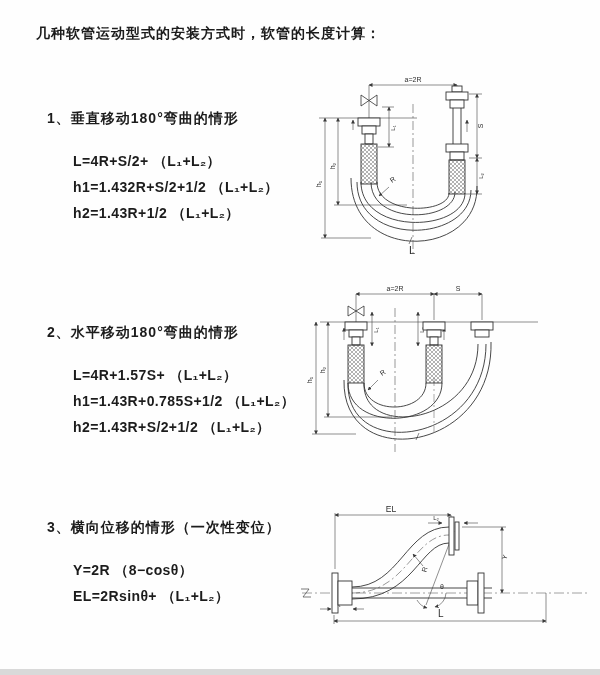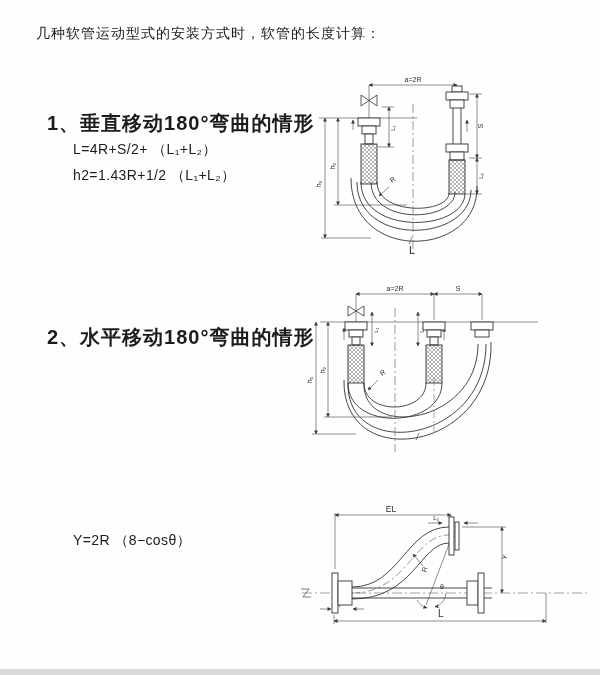--- a/index.html
+++ b/index.html
@@ -1,23 +1,23 @@
 <!DOCTYPE html>
 <html><head>
 <meta charset="utf-8">
 <style>
   html,body{margin:0;padding:0;background:#ffffff;}
   .page{
     position:relative;width:600px;height:675px;background:#fefefe;overflow:hidden;
     font-family:"Liberation Sans","DejaVu Sans",sans-serif;color:#1c1c1c;
   }
-  .title{position:absolute;left:36px;top:25px;font-size:14px;font-weight:normal;letter-spacing:1px;margin:0;}
+  .title{position:absolute;left:36px;top:25px;font-size:14px;font-weight:bold;letter-spacing:1px;margin:0;}
   .sec{position:absolute;left:47px;}
-  .sec-heading{font-size:20px;font-weight:bold;letter-spacing:1px;height:18px;}
-  .formulas{margin:8px 0 0 26px;}
+  .sec-heading{font-size:14px;font-weight:bold;letter-spacing:1px;height:18px;}
+  .formulas{margin:20px 0 0 26px;font-weight:bold;}
   .formula{font-size:14px;letter-spacing:.4px;line-height:26px;white-space:nowrap;}
   #sec1{top:110px;} #sec2{top:324px;} #sec3{top:519px;}
   .dsvg{position:absolute;}
   #d1{left:305px;top:66px;} #d2{left:298px;top:282px;} #d3{left:296px;top:503px;}
   .bottom-edge{position:absolute;left:0;bottom:0;width:600px;height:6px;background:#d9d9d9;}
   svg text{font-family:"Liberation Sans","DejaVu Sans",sans-serif;fill:#2c2c2c;}
   .dlbl{font-size:7px;}
   .dlbl-s{font-size:6px;}
   .dlbl-b{font-size:11px;}
 </style>
@@ -36,20 +36,21 @@
       <pattern id="hatch" width="4" height="4" patternUnits="userSpaceOnUse">
         <path d="M0,4 L4,0 M0,0 L4,4" stroke="#666" stroke-width="0.5"></path>
       </pattern>
     </defs>
   </svg>
 
   <section class="sec" id="sec1">
     <div class="sec-heading">1、垂直移动180°弯曲的情形</div>
     <div class="formulas">
       <div class="formula">L=4R+S/2+ （L₁+L₂）</div>
+      <div class="formula">h1=1.432R+S/2+1/2 （L₁+L₂）</div>
       <div class="formula">h2=1.43R+1/2 （L₁+L₂）</div>
     </div>
   </section>
 
   <svg class="dsvg" id="d1" width="285" height="195" viewBox="0 0 285 195">
 
     <g stroke="#444" stroke-width="0.6" fill="none">
       <line x1="64" y1="19" x2="152" y2="19" marker-start="url(#arr)" marker-end="url(#arr)"></line>
       <line x1="152" y1="19" x2="152" y2="26"></line>
       <line x1="64" y1="19" x2="64" y2="52"></line>
@@ -110,20 +111,25 @@
       <path d="M66,116 C66,160 150,156 150,126"></path>
       <path d="M46,112 C46,198 174,192 172,120"></path>
       <line x1="107" y1="171" x2="104" y2="178" stroke-width="0.6"></line>
     </g>
     <line x1="108" y1="38" x2="108" y2="190" stroke="#555" stroke-width="0.6" stroke-dasharray="9 3 2 3"></line>
     <line x1="84" y1="121" x2="74" y2="130" stroke="#444" stroke-width="0.6" marker-end="url(#arr)"></line>
   </svg>
 
   <section class="sec" id="sec2">
     <div class="sec-heading">2、水平移动180°弯曲的情形</div>
+    <div class="formulas">
+      <div class="formula">L=4R+1.57S+ （L₁+L₂）</div>
+      <div class="formula">h1=1.43R+0.785S+1/2 （L₁+L₂）</div>
+      <div class="formula">h2=1.43R+S/2+1/2 （L₁+L₂）</div>
+    </div>
   </section>
 
   <svg class="dsvg" id="d2" width="300" height="180" viewBox="0 0 300 180">
     <g stroke="#444" stroke-width="0.6" fill="none">
       <line x1="58" y1="12" x2="136" y2="12" marker-start="url(#arr)" marker-end="url(#arr)"></line>
       <line x1="136" y1="12" x2="184" y2="12" marker-start="url(#arr)" marker-end="url(#arr)"></line>
       <line x1="58" y1="12" x2="58" y2="40"></line>
       <line x1="136" y1="12" x2="136" y2="38"></line>
       <line x1="184" y1="12" x2="184" y2="38"></line>
       <line x1="22" y1="40" x2="240" y2="40"></line>
@@ -168,22 +174,24 @@
       <path d="M66,101 C64,158 180,142 180,62"></path>
       <path d="M46,98 C44,192 196,170 193,60"></path>
       <line x1="121" y1="151" x2="118" y2="158" stroke-width="0.6"></line>
     </g>
     <line x1="97" y1="26" x2="97" y2="170" stroke="#555" stroke-width="0.6" stroke-dasharray="9 3 2 3"></line>
     <line x1="136" y1="96" x2="136" y2="150" stroke="#555" stroke-width="0.5" stroke-dasharray="8 3 2 3"></line>
     <line x1="80" y1="98" x2="70" y2="108" stroke="#444" stroke-width="0.6" marker-end="url(#arr)"></line>
   </svg>
 
   <section class="sec" id="sec3">
+    <div class="sec-heading">3、横向位移的情形（一次性变位）</div>
     <div class="formulas">
       <div class="formula">Y=2R （8−cosθ）</div>
+      <div class="formula">EL=2Rsinθ+ （L₁+L₂）</div>
     </div>
   </section>
 
   <svg class="dsvg" id="d3" width="302" height="148" viewBox="0 0 302 148">
     <line x1="6" y1="90" x2="294" y2="90" stroke="#555" stroke-width="0.55" stroke-dasharray="10 3 2 3"></line>
     <path d="M5,86 L13,86 L7,94 L15,94" stroke="#444" stroke-width="0.7" fill="none"></path>
     <g stroke="#444" stroke-width="0.6" fill="none">
       <line x1="39" y1="66" x2="39" y2="10"></line>
       <line x1="39" y1="12" x2="155" y2="12" marker-start="url(#arr)" marker-end="url(#arr)"></line>
       <line x1="155" y1="12" x2="155" y2="16"></line>

